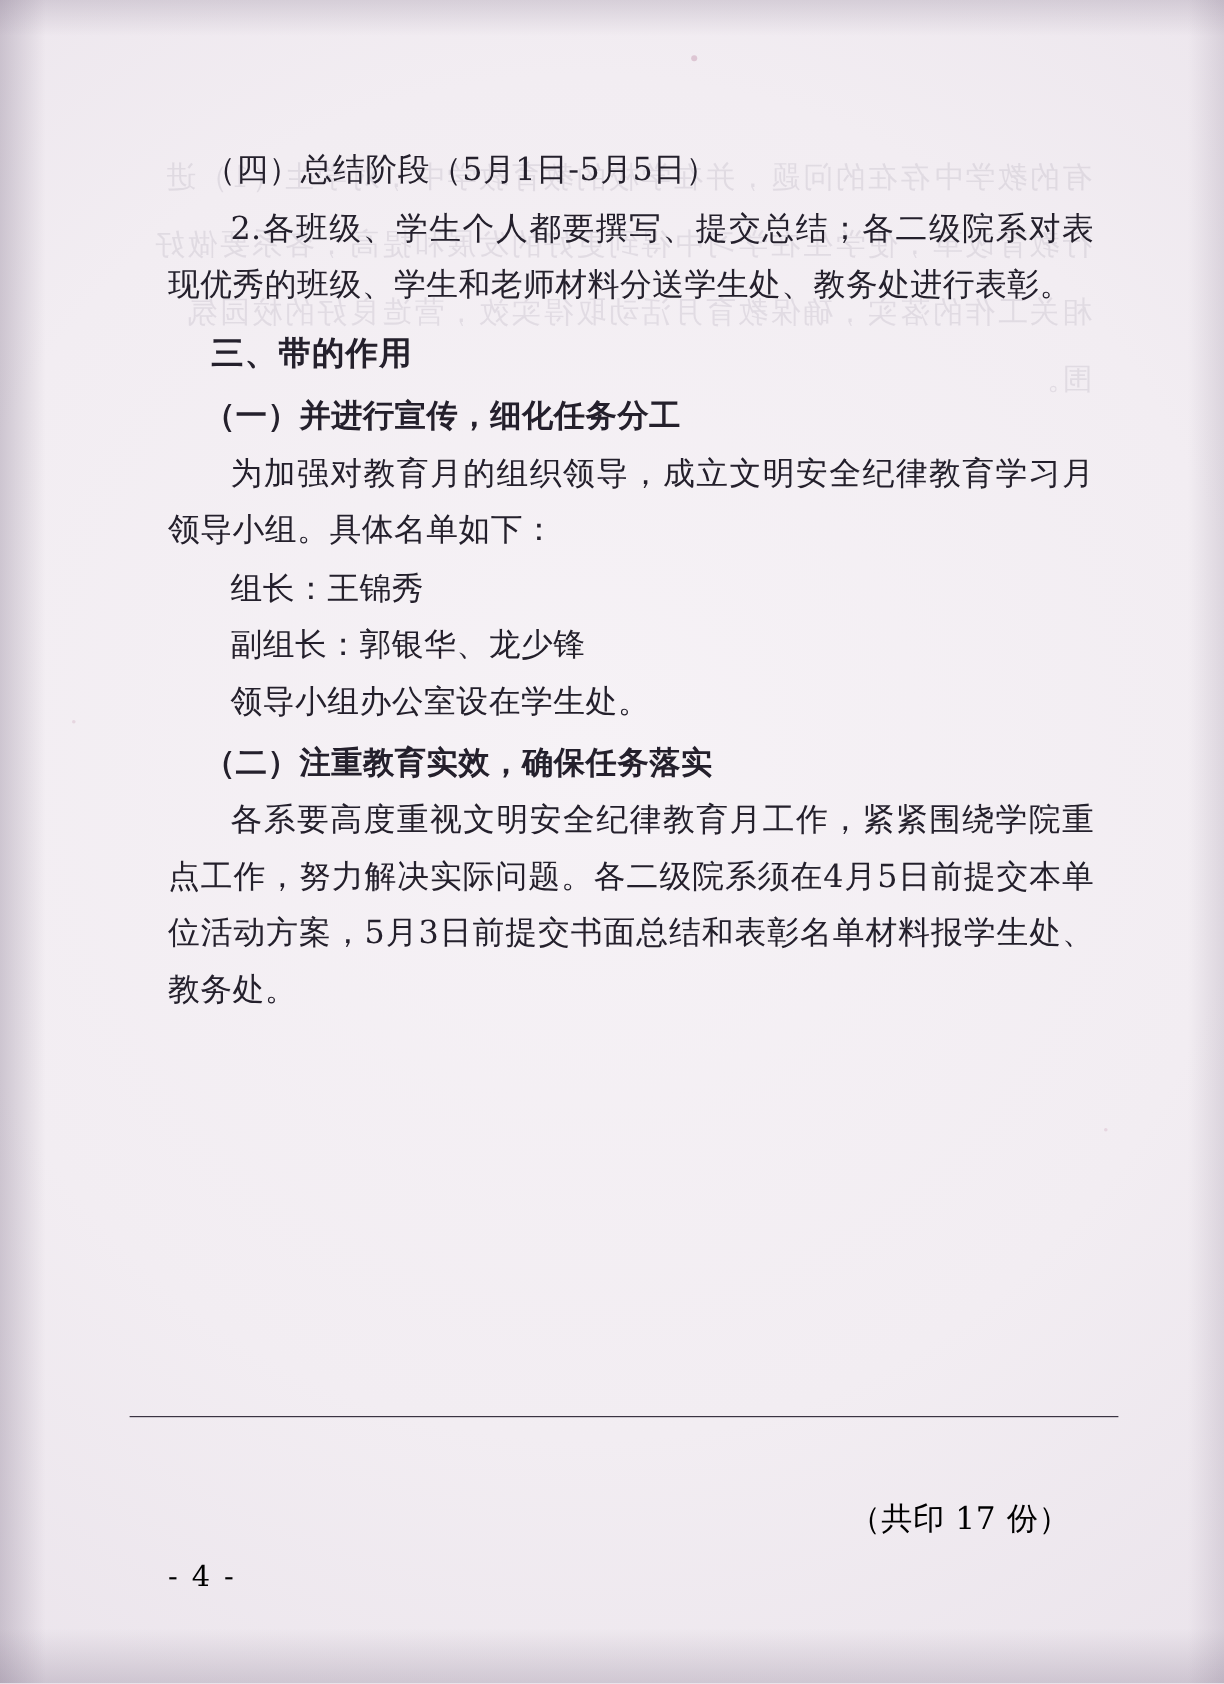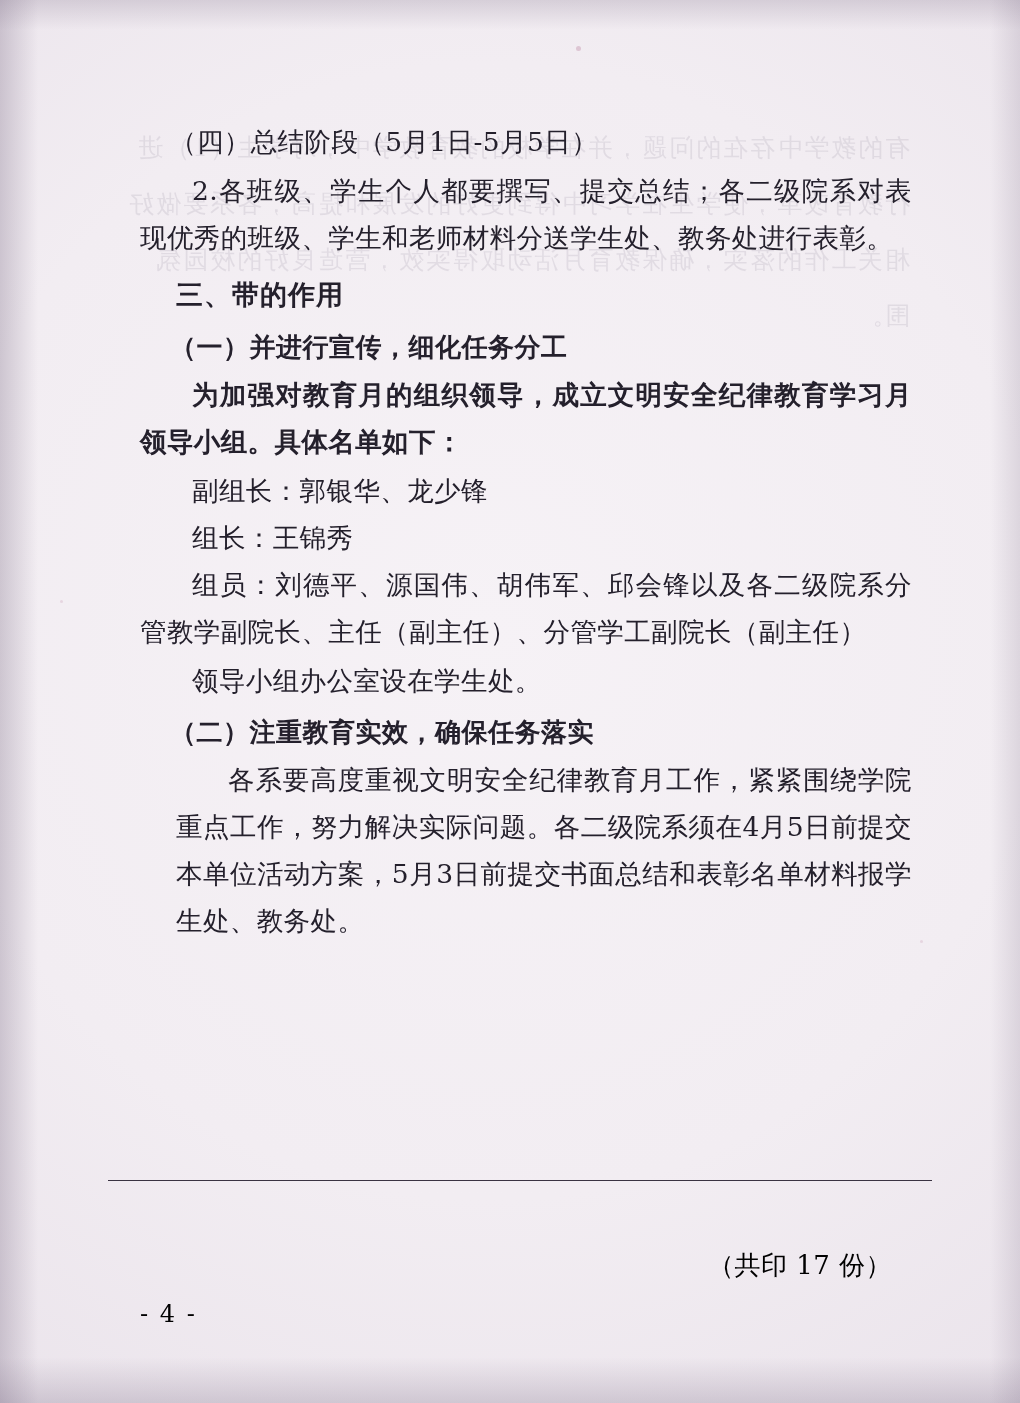--- a/index.html
+++ b/index.html
@@ -154,33 +154,32 @@
 
     <p class="para first-line">（四）总结阶段（5月1日-5月5日）</p>
 
 
     <p class="para" style="text-indent:52px;">2.各班级、学生个人都要撰写、提交总结；各二级院系对表现优秀的班级、学生和老师材料分送学生处、教务处进行表彰。</p>
 
     <p class="heading">三、带的作用</p>
 
     <p class="subhead">（一）并进行宣传，细化任务分工</p>
 
-    <p class="para" style="text-indent:52px;font-weight:bold;">为加强对教育月的组织领导，成立文明安全纪律教育学习月领导小组。具体名单如下：</p>
+    <p class="para" style="text-indent:52px;">为加强对教育月的组织领导，成立文明安全纪律教育学习月领导小组。具体名单如下：</p>
+
+    <p class="name-line">组长：王锦秀</p>
 
     <p class="name-line">副组长：郭银华、龙少锋</p>
 
-    <p class="name-line">组长：王锦秀</p>
-
-    <p class="para" style="text-indent:52px;">组员：刘德平、源国伟、胡伟军、邱会锋以及各二级院系分管教学副院长、主任（副主任）、分管学工副院长（副主任）</p>
 
     <p class="name-line">领导小组办公室设在学生处。</p>
 
     <p class="subhead">（二）注重教育实效，确保任务落实</p>
 
-    <p class="para" style="text-indent:52px;margin-left:36px;">各系要高度重视文明安全纪律教育月工作，紧紧围绕学院重点工作，努力解决实际问题。各二级院系须在4月5日前提交本单位活动方案，5月3日前提交书面总结和表彰名单材料报学生处、教务处。</p>
+    <p class="para" style="text-indent:52px;">各系要高度重视文明安全纪律教育月工作，紧紧围绕学院重点工作，努力解决实际问题。各二级院系须在4月5日前提交本单位活动方案，5月3日前提交书面总结和表彰名单材料报学生处、教务处。</p>
 
 
   </div>
 
   <div class="footer-rule"></div>
 
 
   <div class="footer-copies">（共印 17 份）</div>
 
   <div class="page-number">- 4 -</div>

